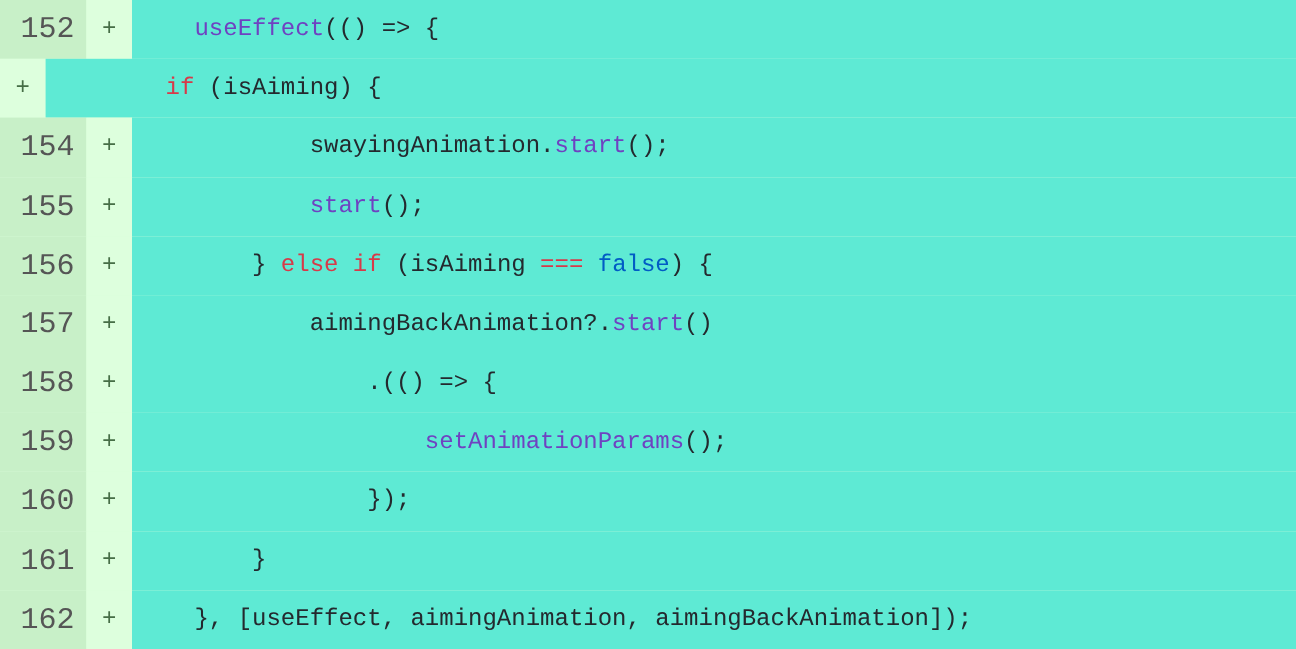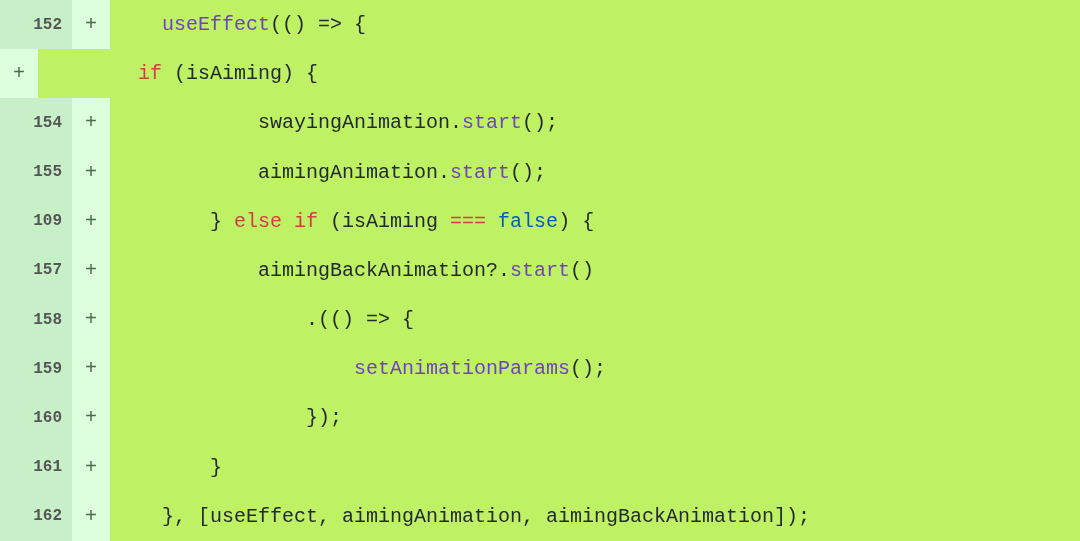--- a/index.html
+++ b/index.html
@@ -24,58 +24,57 @@
   .linenum {
     width: 72px;
     text-align: right;
     color: #555;
     background: #c8f0c8;
     height: 100%;
     display: flex;
     align-items: center;
     justify-content: flex-end;
     padding-right: 10px;
-    font-size: 16px;
-    font-weight: bold;
+    font-size: 25px;
   }
   .marker {
     width: 38px;
     text-align: center;
     color: #466e46;
     background: #ddffdd;
     height: 100%;
     display: flex;
     align-items: center;
     justify-content: center;
     font-size: 20px;
   }
   .code {
     flex: 1;
-    background: #bef264;
+    background: #5eead4;
     height: 100%;
     display: flex;
     align-items: center;
     padding-left: 4px;
     font-size: 20px;
     color: #222;
   }
   .fn    { color: #6f42c1; }
   .kw    { color: #d73a49; }
   .method{ color: #6f42c1; }
   .const { color: #005cc5; }
   .plain { color: #24292e; }
 </style>
 </head>
 <body>
 
 <div class="diff-container" id="diff-root">
     <div class="diff-row"><div class="linenum">152</div><div class="marker">+</div><div class="code"><span>    </span><span class="fn">useEffect</span><span class="plain">(() =&gt; {</span></div></div>
     <div class="diff-row"><div class="marker">+</div><div class="code"><span>        </span><span class="kw">if</span><span class="plain"> (isAiming) {</span></div></div>
     <div class="diff-row"><div class="linenum">154</div><div class="marker">+</div><div class="code"><span>            </span><span class="plain">swayingAnimation.</span><span class="method">start</span><span class="plain">();</span></div></div>
-    <div class="diff-row"><div class="linenum">155</div><div class="marker">+</div><div class="code"><span>            </span><span class="plain">aimingAnimation.</span><span class="method">start</span><span class="plain">();</span></div></div>
-    <div class="diff-row"><div class="linenum">109</div><div class="marker">+</div><div class="code"><span>        </span><span class="plain">} </span><span class="kw">else if</span><span class="plain"> (isAiming </span><span class="kw">===</span><span class="plain"> </span><span class="const">false</span><span class="plain">) {</span></div></div>
+    <div class="diff-row"><div class="linenum">155</div><div class="marker">+</div><div class="code"><span>            </span><span class="method">start</span><span class="plain">();</span></div></div>
+    <div class="diff-row"><div class="linenum">156</div><div class="marker">+</div><div class="code"><span>        </span><span class="plain">} </span><span class="kw">else if</span><span class="plain"> (isAiming </span><span class="kw">===</span><span class="plain"> </span><span class="const">false</span><span class="plain">) {</span></div></div>
     <div class="diff-row"><div class="linenum">157</div><div class="marker">+</div><div class="code"><span>            </span><span class="plain">aimingBackAnimation?.</span><span class="method">start</span><span class="plain">()</span></div></div>
     <div class="diff-row"><div class="linenum">158</div><div class="marker">+</div><div class="code"><span>                </span><span class="plain">.</span><span class="plain">(() =&gt; {</span></div></div>
     <div class="diff-row"><div class="linenum">159</div><div class="marker">+</div><div class="code"><span>                    </span><span class="method">setAnimationParams</span><span class="plain">();</span></div></div>
     <div class="diff-row"><div class="linenum">160</div><div class="marker">+</div><div class="code"><span>                </span><span class="plain">});</span></div></div>
     <div class="diff-row"><div class="linenum">161</div><div class="marker">+</div><div class="code"><span>        </span><span class="plain">}</span></div></div>
     <div class="diff-row"><div class="linenum">162</div><div class="marker">+</div><div class="code"><span>    </span><span class="plain">}, [useEffect, aimingAnimation, aimingBackAnimation]);</span></div></div>
   </div>
 
 </body></html>

